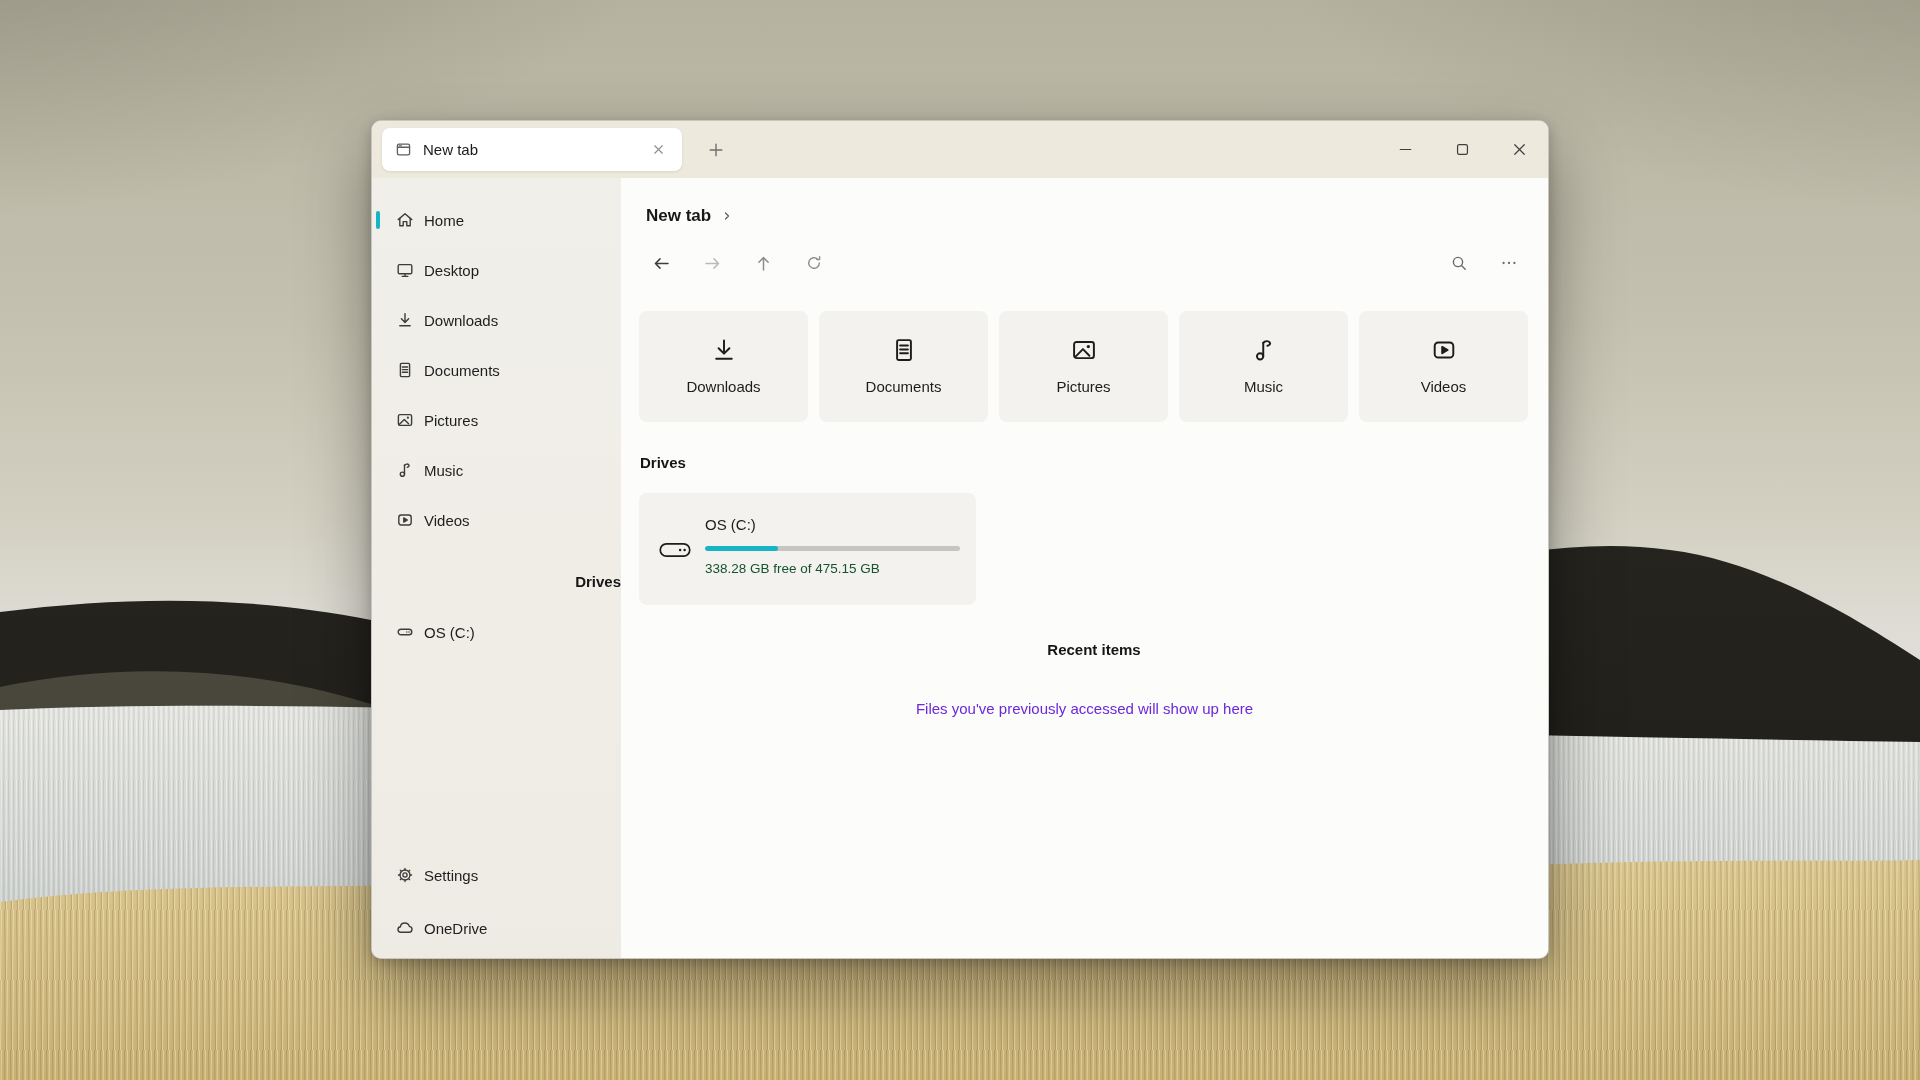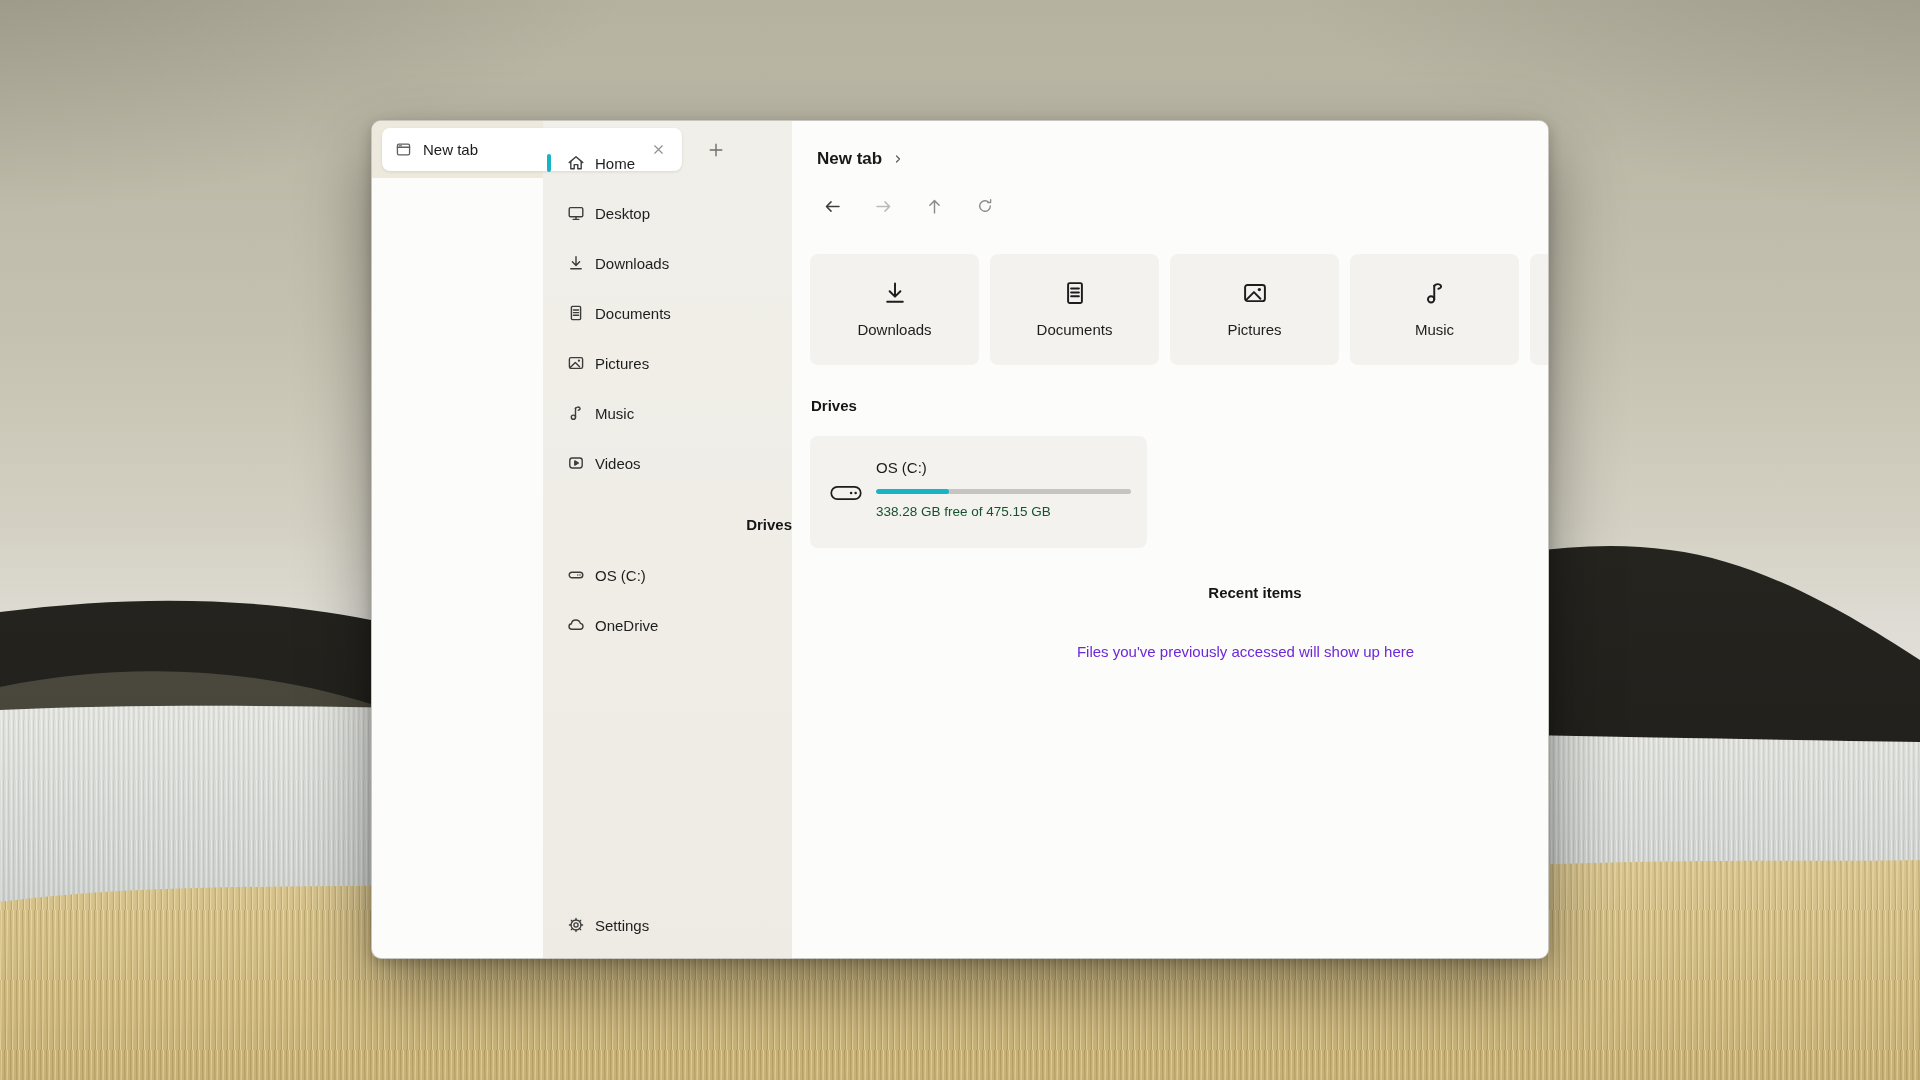--- a/index.html
+++ b/index.html
@@ -9,21 +9,21 @@
   
   .desktop{position:relative;width:1920px;height:1080px;overflow:hidden;
     background:
       radial-gradient(1300px 560px at -6% -12%, rgba(80,78,64,.38), transparent 62%),
       radial-gradient(1300px 560px at 106% -12%, rgba(80,78,64,.32), transparent 62%),
       linear-gradient(180deg,#b6b2a0 0%,#c5c1b0 30%,#d3d0c2 48%,#dedcd4 58%,#e2e0da 66%,#e2e0da 100%);}
   .landscape{position:absolute;left:0;top:0;width:1920px;height:1080px;}
 
   
   .window{position:absolute;left:371px;top:120px;width:1178px;height:839px;
-    border-radius:10px;overflow:hidden;display:flex;flex-direction:row;
+    border-radius:10px;overflow:hidden;display:flex;flex-direction:column;
     box-shadow:0 30px 70px rgba(0,0,0,.38),0 4px 14px rgba(0,0,0,.22);
     border:1px solid rgba(100,96,82,.35);background:var(--main-bg,#fcfcfb);}
 
   
   .tabbar{height:57px;flex:0 0 57px;background:var(--tab-bar-bg,#edeadd);
     display:flex;align-items:center;position:relative;}
   .tab{position:absolute;left:10px;top:7px;width:300px;height:43px;background:#fff;
     border-radius:8px;display:flex;align-items:center;padding:0 12px;
     box-shadow:0 1px 3px rgba(0,0,0,.10);cursor:default;}
   .tab-label{font-size:15px;color:#1b1b1b;margin-left:10px;}
@@ -273,40 +273,40 @@
           <span class="ic">
             <svg width="20" height="20" viewBox="0 0 20 20" fill="none" stroke="currentColor" stroke-width="1.4" stroke-linecap="round">
               <rect x="3.2" y="7.2" width="13.6" height="5.6" rx="2.8"></rect>
               <circle cx="11.8" cy="10" r="0.72" fill="currentColor" stroke="none"></circle>
               <circle cx="14" cy="10" r="0.72" fill="currentColor" stroke="none"></circle>
             </svg>
           </span>
           <span class="side-label">OS (C:)</span>
         </div>
 
-        <div class="side-item">
-
-          <span class="ic">
-            <svg width="20" height="20" viewBox="0 0 20 20" fill="none" stroke="currentColor" stroke-width="1.4" stroke-linecap="round" stroke-linejoin="round">
-              <path d="M5.8 14.2 C4.2 14.2 3 13 3 11.5 C3 10.1 4 9 5.4 8.8 C5.7 6.6 7.6 5 9.9 5 C12 5 13.8 6.4 14.3 8.4 C15.8 8.6 17 9.8 17 11.3 C17 12.9 15.7 14.2 14.1 14.2 Z"></path>
-            </svg>
-          </span>
-          <span class="side-label">OneDrive</span>
-        </div>
-
         <div class="side-item side-settings">
 
           <span class="ic">
             <svg width="20" height="20" viewBox="0 0 20 20" fill="none" stroke="currentColor" stroke-width="1.3" stroke-linecap="round">
               <circle cx="10" cy="10" r="2.1"></circle>
                 <circle cx="10" cy="10" r="5"></circle>
               <path d="M16.6 10 H15 M14.67 14.67 L13.54 13.54 M10 16.6 V15 M5.33 14.67 L6.46 13.54 M3.4 10 H5 M5.33 5.33 L6.46 6.46 M10 3.4 V5 M14.67 5.33 L13.54 6.46"></path>
             </svg>
           </span>
           <span class="side-label">Settings</span>
+        </div>
+
+        <div class="side-item">
+
+          <span class="ic">
+            <svg width="20" height="20" viewBox="0 0 20 20" fill="none" stroke="currentColor" stroke-width="1.4" stroke-linecap="round" stroke-linejoin="round">
+              <path d="M5.8 14.2 C4.2 14.2 3 13 3 11.5 C3 10.1 4 9 5.4 8.8 C5.7 6.6 7.6 5 9.9 5 C12 5 13.8 6.4 14.3 8.4 C15.8 8.6 17 9.8 17 11.3 C17 12.9 15.7 14.2 14.1 14.2 Z"></path>
+            </svg>
+          </span>
+          <span class="side-label">OneDrive</span>
         </div>
       </nav>
 
       <main class="main">
 
         <div class="crumb-row">
           <span class="crumb">New tab</span>
           <span class="ic crumb-chev">
             <svg width="12" height="12" viewBox="0 0 20 20" fill="none" stroke="currentColor" stroke-width="2" stroke-linecap="round" stroke-linejoin="round">
                 <path d="M7.5 5 L12.5 10 L7.5 15"></path>

